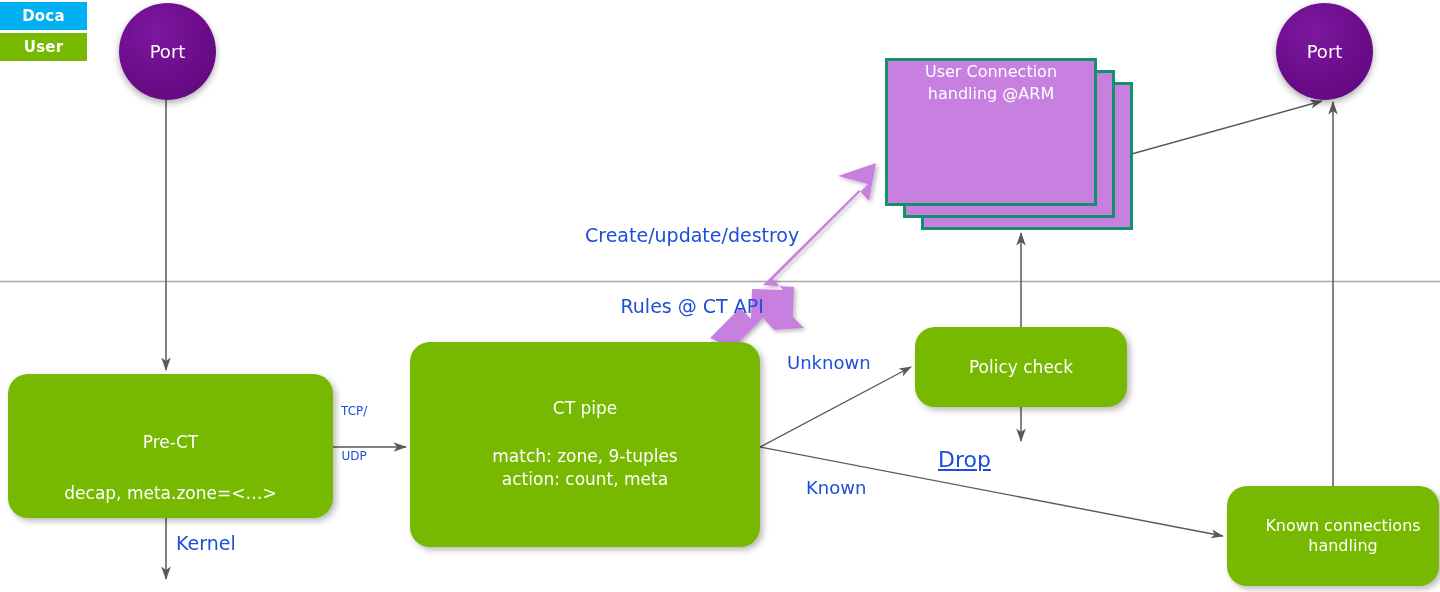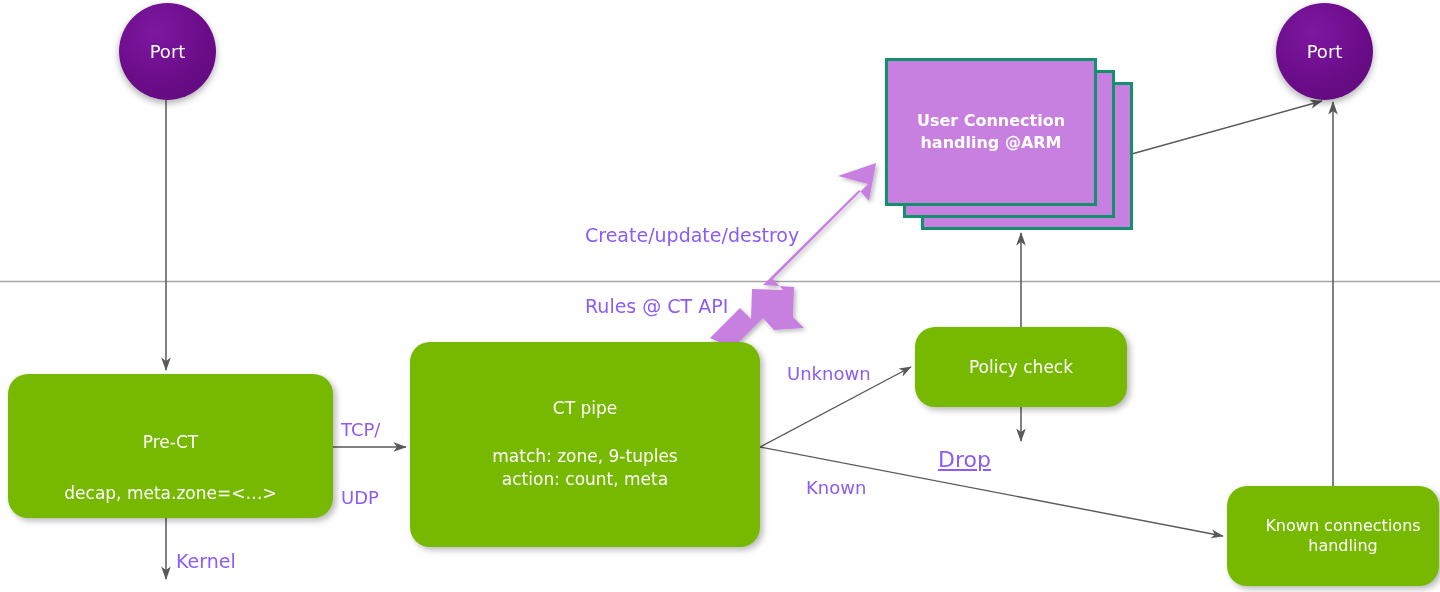--- a/index.html
+++ b/index.html
@@ -52,29 +52,29 @@
 
   
   .armstack{position:absolute;left:885px;top:58px;width:250px;height:175px;}
   .armcard{
     position:absolute;width:212px;height:148px;
     background:#c77fe0;border:3px solid #12916d;box-sizing:border-box;
   }
   .armcard.c3{left:36px;top:24px;}
   .armcard.c2{left:18px;top:12px;}
   .armcard.c1{left:0px;top:0px;
-    display:flex;flex-direction:column;align-items:center;justify-content:center;
-    color:#ffffff;font-size:16px;text-align:center;line-height:1.35;font-weight:bold;}
+    display:flex;flex-direction:column;align-items:center;
+    color:#ffffff;font-size:16px;text-align:center;line-height:1.35;}
 
   
-  .lbl{position:absolute;color:#8b5cf6;white-space:pre;line-height:1.25;}
+  .lbl{position:absolute;color:#1d4ed8;white-space:pre;line-height:1.25;text-align:center;}
   #lbl-ctapi{left:585px;top:176px;font-size:19px;}
-  #lbl-tcpudp{left:341px;top:374px;font-size:18px;}
-  #lbl-kernel{left:176px;top:550px;font-size:19px;}
-  #lbl-unknown{left:787px;top:352px;font-size:18px;margin-top:11px;}
+  #lbl-tcpudp{left:341px;top:374px;font-size:12px;}
+  #lbl-kernel{left:176px;top:532px;font-size:19px;}
+  #lbl-unknown{left:787px;top:352px;font-size:18px;}
   #lbl-known{left:806px;top:477px;font-size:18px;}
   #lbl-drop{left:938px;top:446px;font-size:22px;text-decoration:underline;}
 </style>
 </head>
 <body>
 
 <div id="canvas">
 
   <svg class="edges" viewBox="0 0 1440 592" xmlns="http://www.w3.org/2000/svg">
     <defs>
@@ -104,20 +104,28 @@
 
     <line x1="1128" y1="155" x2="1322" y2="101" stroke="#595959" stroke-width="1.4" marker-end="url(#ah)"></line>
 
     <line x1="1333" y1="486" x2="1333" y2="102" stroke="#595959" stroke-width="1.5" marker-end="url(#ah)"></line>
 
     <g filter="url(#softshadow)">
       <polygon points="710,338 740,308 751,319 752,289 783,290 773,279 868,184 838,176 876,163 869,201 859,190 763,285 794,287 793,317 804,328 774,330 763,318 733,348" fill="#c77fe0"></polygon>
     </g>
   </svg>
 
+  <div class="legend">
+    <div class="legend-chip doca">
+      <span>Doca</span>
+    </div>
+    <div class="legend-chip user">
+      <span>User</span>
+    </div>
+  </div>
 
   <div class="port" id="port-left">
     <span>Port</span>
   </div>
   <div class="port" id="port-right">
     <span>Port</span>
   </div>
 
   <div class="gbox" id="box-prect">
     <span class="title">Pre-CT</span>

